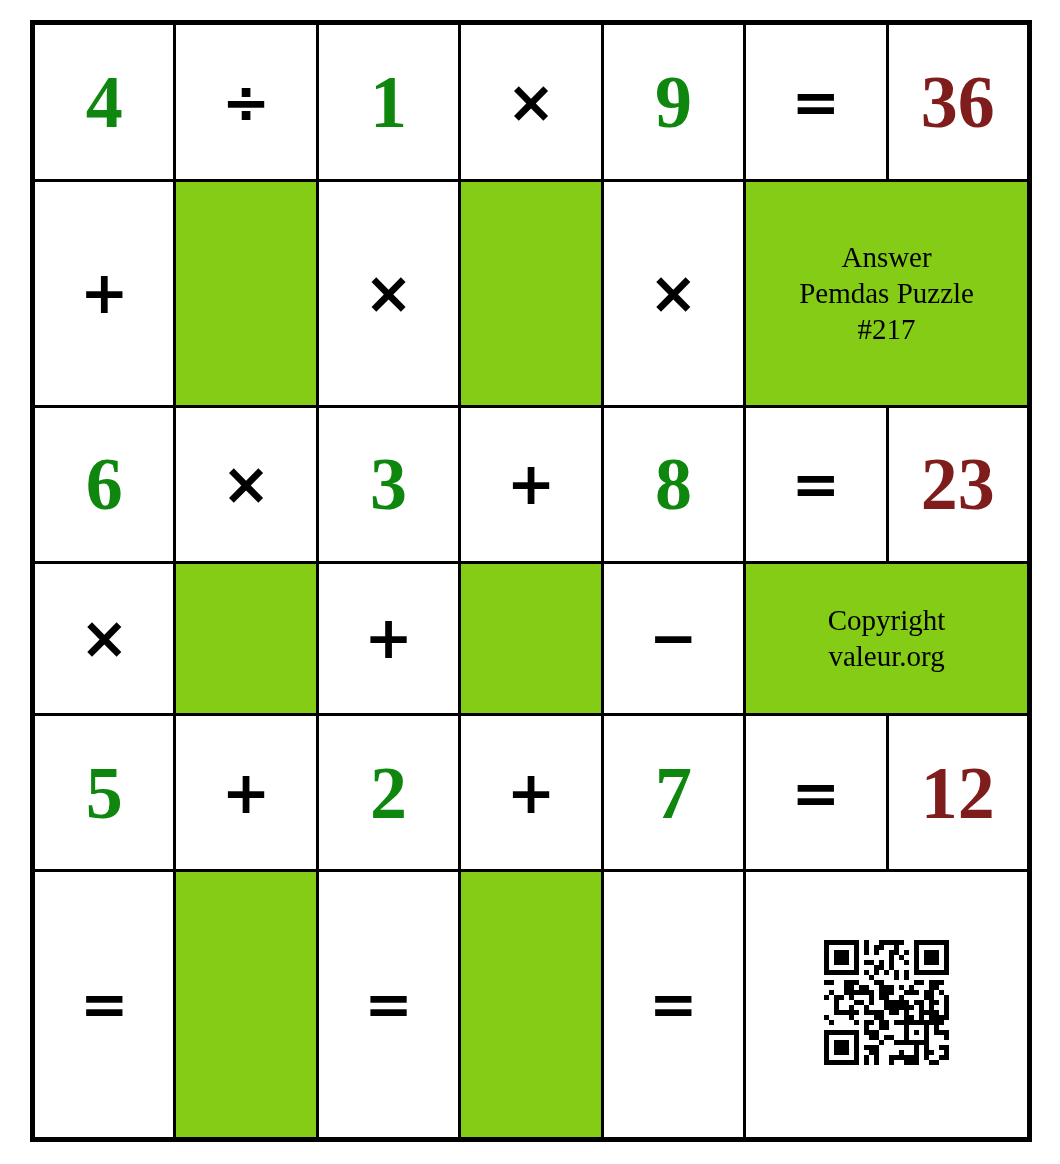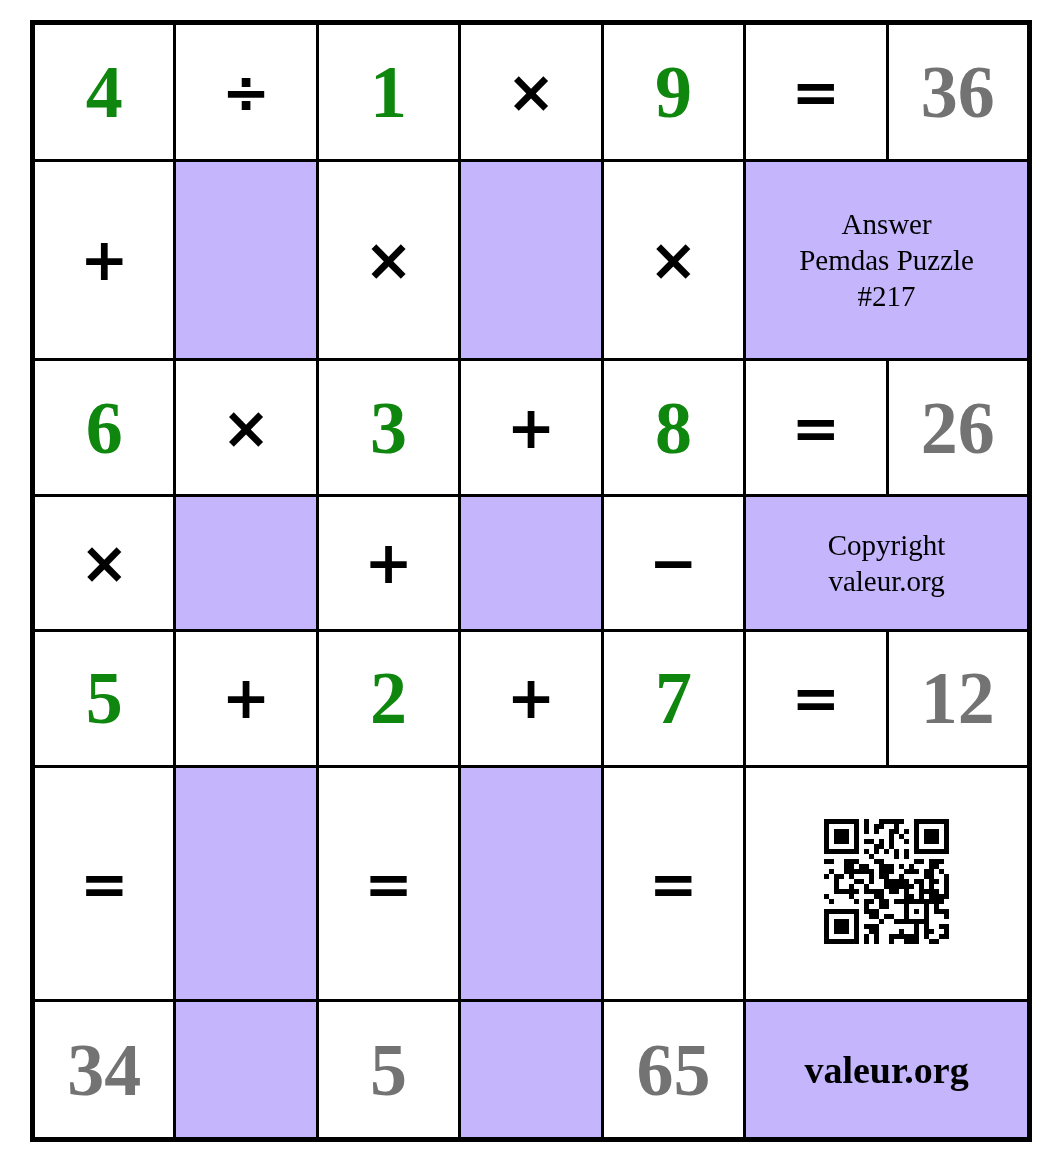--- a/index.html
+++ b/index.html
@@ -18,25 +18,25 @@
     table-layout: fixed;
     border: 5px solid #000;
   }
   td {
     border: 3px solid #000;
     text-align: center;
     vertical-align: middle;
     padding: 0;
     background: #ffffff;
   }
-  td.bg-gray { background: #c4b5fd; }
+  td.bg-gray { background: #84cc16; }
   .num {
     font-size: 74px;
     font-weight: bold;
-    color: #737373;
+    color: #7f1d1d;
     line-height: 1;
   }
   .num.green { color: #0f870f; }
   .op {
     font-family: "DejaVu Sans", sans-serif;
     font-size: 58px;
     font-weight: bold;
     color: #000;
     line-height: 1;
   }
@@ -95,21 +95,21 @@
           </div>
         </td>
       </tr>
       <tr>
         <td><span class="num green">6</span></td>
         <td><span class="op">×</span></td>
         <td><span class="num green">3</span></td>
         <td><span class="op">+</span></td>
         <td><span class="num green">8</span></td>
         <td><span class="op">=</span></td>
-        <td><span class="num">26</span></td>
+        <td><span class="num">23</span></td>
       </tr>
       <tr>
         <td><span class="op">×</span></td>
         <td class="bg-gray"></td>
         <td><span class="op">+</span></td>
         <td class="bg-gray"></td>
         <td><span class="op">−</span></td>
         <td colspan="2" class="bg-gray">
           <div class="note">
             <div>Copyright</div>
@@ -443,22 +443,14 @@
               <rect x="40" y="120" width="5" height="5"></rect>
               <rect x="50" y="120" width="5" height="5"></rect>
               <rect x="65" y="120" width="5" height="5"></rect>
               <rect x="80" y="120" width="5" height="5"></rect>
               <rect x="85" y="120" width="5" height="5"></rect>
               <rect x="90" y="120" width="5" height="5"></rect>
               <rect x="105" y="120" width="5" height="5"></rect>
               <rect x="110" y="120" width="5" height="5"></rect>
             </svg></span></td>
       </tr>
-      <tr>
-        <td><span class="num">34</span></td>
-        <td class="bg-gray"></td>
-        <td><span class="num">5</span></td>
-        <td class="bg-gray"></td>
-        <td><span class="num">65</span></td>
-        <td colspan="2" class="bg-gray"><span class="brand">valeur.org</span></td>
-      </tr>
     </tbody>
 </table>
 
 </body></html>

